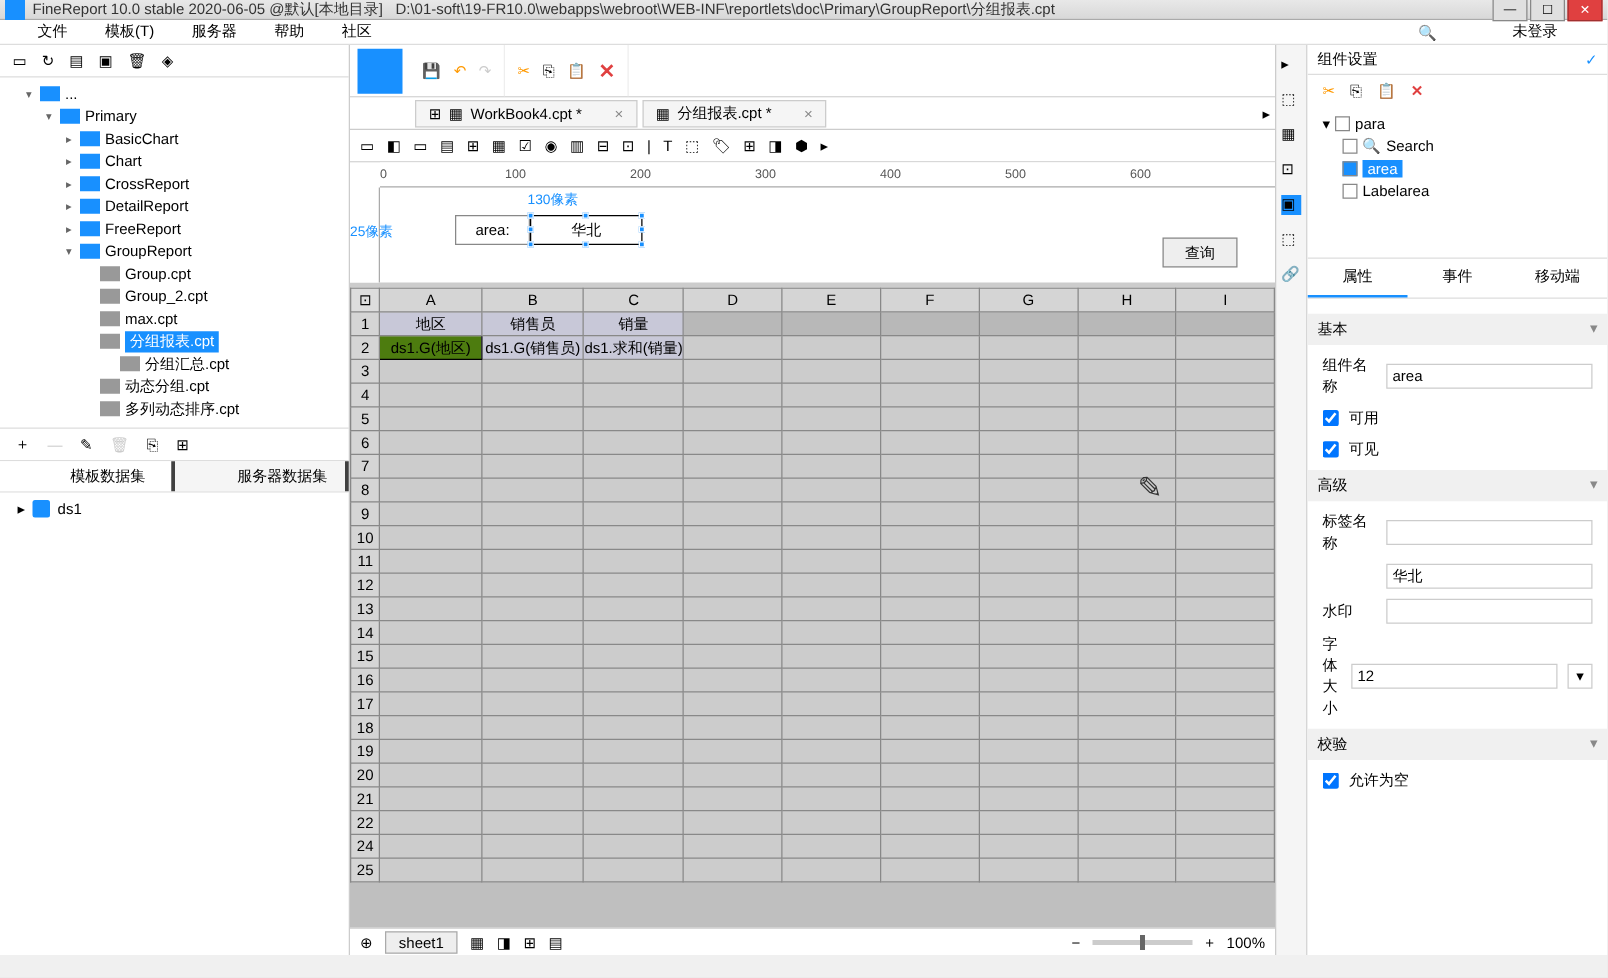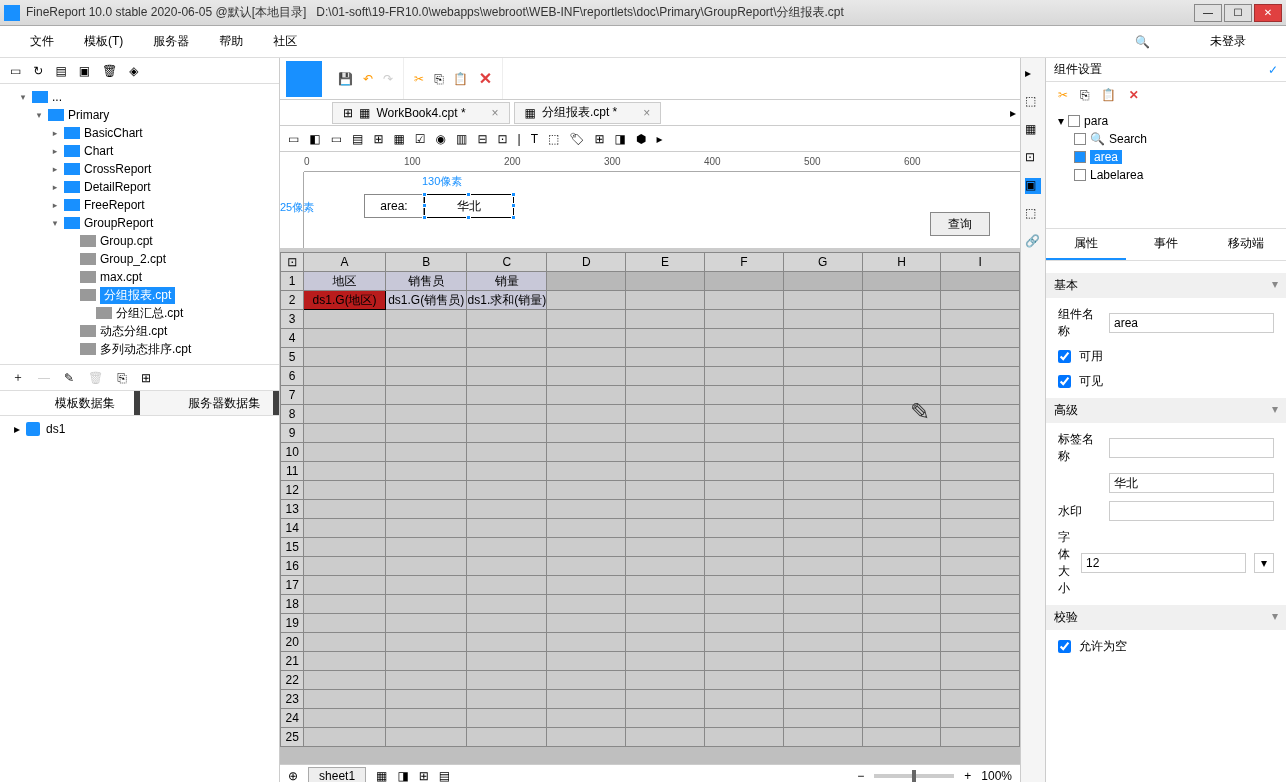--- a/index.html
+++ b/index.html
@@ -1,37 +1,37 @@
 <!DOCTYPE html>
 <html><head>
 <meta charset="utf-8">
 <style>
 * { margin:0; padding:0; box-sizing:border-box; font-family:"Microsoft YaHei",SimSun,sans-serif; font-size:12px; }
 body { background:#f0f0f0; width:1286px; height:782px; overflow:hidden; position:relative; }
-.titlebar { height:26px; background:linear-gradient(#e8e8e8,#d8d8d8); display:flex; align-items:center; padding:0 4px; border-bottom:1px solid #aaa; }
+.titlebar { height:16px; background:linear-gradient(#e8e8e8,#d8d8d8); display:flex; align-items:center; padding:0 4px; border-bottom:1px solid #aaa; }
 .titlebar .logo { width:16px; height:16px; background:#1890ff; margin-right:6px; }
 .titlebar .title { flex:1; color:#333; }
 .winbtns { display:flex; gap:2px; }
 .winbtn { width:28px; height:18px; border:1px solid #888; background:#e0e0e0; display:flex; align-items:center; justify-content:center; font-size:10px; }
 .winbtn.close { background:#e04040; color:#fff; border-color:#a03030; }
-.menubar { height:32px; background:#fff; display:flex; align-items:center; padding:0 30px; gap:30px; border-bottom:1px solid #ddd; }
+.menubar { height:20px; background:#fff; display:flex; align-items:center; padding:0 30px; gap:30px; border-bottom:1px solid #ddd; }
 .menubar .spacer { flex:1; }
 .main { display:flex; height:calc(100% - 54px); }
 .left-panel { width:280px; background:#fff; border-right:1px solid #ccc; display:flex; flex-direction:column; }
 .left-tb { height:26px; display:flex; align-items:center; gap:12px; padding:0 10px; border-bottom:1px solid #ddd; }
 .tree { flex:0 0 auto; overflow:auto; padding:4px 0; height:280px; }
 .tree-item { display:flex; align-items:center; height:18px; padding-left:6px; white-space:nowrap; }
 .tree-item .arrow { width:10px; text-align:center; color:#666; font-size:9px; }
 .tree-item .icon { width:16px; height:12px; margin:0 4px; }
 .folder { background:#1890ff; }
 .file-icon { background:#999; }
 .tree-item.selected .label { background:#1890ff; color:#fff; padding:0 4px; }
 .ds-tb { height:26px; display:flex; align-items:center; gap:14px; padding:0 12px; border-top:1px solid #ddd; }
 .ds-tabs { display:flex; height:26px; border-top:1px solid #ddd; border-bottom:1px solid #ddd; }
-.ds-tab { flex:1; display:flex; align-items:center; justify-content:center; border-right:6px solid #404040; background:#f5f5f5;padding-left:36px; }
+.ds-tab { flex:1; display:flex; align-items:center; justify-content:center; border-right:3px solid #404040; background:#f5f5f5;padding-left:36px; }
 .ds-tab.active { background:#fff; }
 .ds-list { flex:1; padding:6px 14px; }
 .ds-item { display:flex; align-items:center; gap:6px; }
 .ds-item .db { width:14px; height:14px; background:#1890ff; border-radius:2px; }
 .center { flex:1; display:flex; flex-direction:column; background:#e9e9e9; position:relative; }
 .center-tb { height:42px; background:#fff; border-bottom:1px solid #ccc; display:flex; align-items:center; }
 .big-btn { width:36px; height:36px; background:#1890ff; margin:0 6px; }
 .tb-group { display:flex; align-items:center; gap:10px; padding:0 10px; height:100%; border-right:1px solid #eee; }
 .tabs-row { height:26px; background:#fff; display:flex; align-items:center; padding:0 4px; gap:4px; border-bottom:1px solid #ccc; }
 .doc-tab { display:flex; align-items:center; gap:6px; padding:0 10px; height:22px; border:1px solid #ccc; background:#f5f5f5; }
@@ -48,21 +48,21 @@
 .handle { width:5px; height:5px; background:#1890ff; border:1px solid #fff; position:absolute; }
 .query-btn { position:absolute; right:30px; top:40px; width:60px; height:24px; border:1px solid #888; background:#eee; }
 .grid-wrap { flex:1; overflow:auto; background:#bfbfbf; position:relative; }
 .grid { border-collapse:collapse; background:#ccc; }
 .grid th,.grid td { border:1px solid #888; height:19px; text-align:center; font-weight:normal; }
 .grid .corner { width:24px; background:#ddd; }
 .grid th.col { width:84px; background:#d5d5d5; }
 .grid th.row { width:24px; background:#d5d5d5; }
 .grid td { background:#ccc; width:84px; }
 .grid .hdr td { background:#b8b8b8; }
-.grid td.sel { background:#b91c1c; border:1px solid #000; }
+.grid td.sel { background:#4d7c0f; border:1px solid #000; }
 .grid td.hl { background:#c8c8d8; }
 .dashed-col { border-left:1px dashed #555 !important; }
 .statusbar { height:22px; background:#fff; border-top:1px solid #ccc; display:flex; align-items:center; padding:0 8px; gap:10px; }
 .statusbar .spacer { flex:1; }
 .side-strip { width:26px; background:#f5f5f5; border-left:1px solid #ccc; border-right:1px solid #ccc; display:flex; flex-direction:column; align-items:center; gap:12px; padding-top:8px; }
 .side-strip .sicon { width:16px; height:16px; }
 .side-strip .sicon.active { background:#1890ff; }
 .right-panel { width:240px; background:#fff; display:flex; flex-direction:column; overflow:hidden; }
 .rp-title { height:24px; display:flex; align-items:center; padding:0 8px; border-bottom:1px solid #ddd;justify-content:space-between; }
 .rp-title .chk { margin-left:auto; color:#1890ff; }
@@ -574,32 +574,20 @@
               <td class=""></td>
               <td class=""></td>
               <td class=""></td>
               <td class=""></td>
               <td class=""></td>
               <td class=""></td>
               <td class=""></td>
               <td class=" dashed-col"></td>
             </tr>
             <tr>
-              <th class="row">23</th>
-              <td class=""></td>
-              <td class=""></td>
-              <td class=""></td>
-              <td class=""></td>
-              <td class=""></td>
-              <td class=""></td>
-              <td class=""></td>
-              <td class=""></td>
-              <td class=" dashed-col"></td>
-            </tr>
-            <tr>
               <th class="row">24</th>
               <td class=""></td>
               <td class=""></td>
               <td class=""></td>
               <td class=""></td>
               <td class=""></td>
               <td class=""></td>
               <td class=""></td>
               <td class=""></td>
               <td class=" dashed-col"></td>

